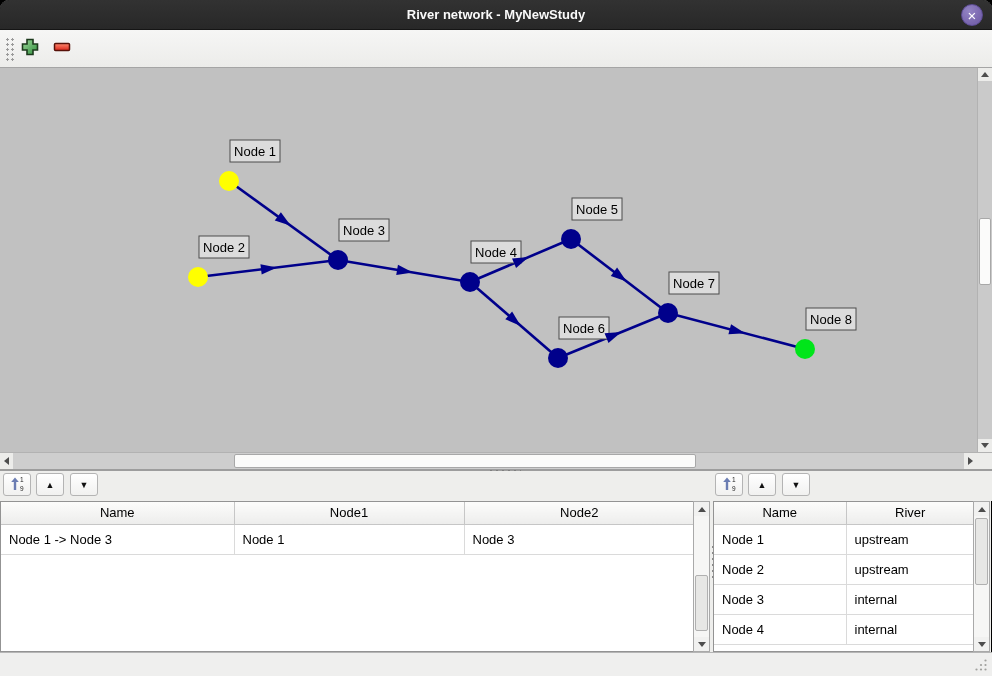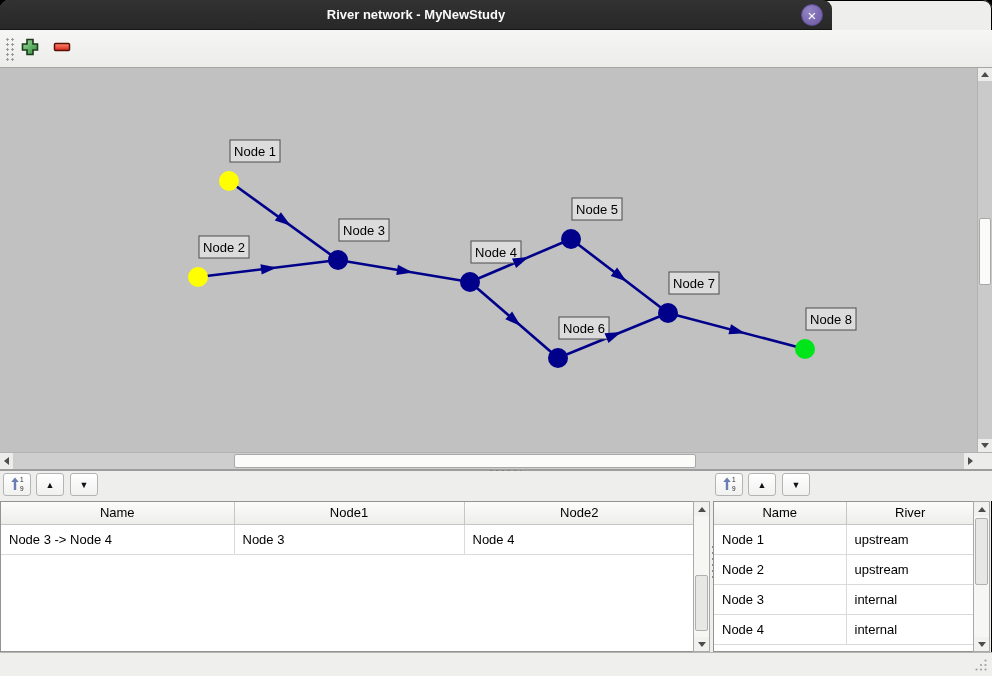--- a/index.html
+++ b/index.html
@@ -4,21 +4,21 @@
 <style>
   html,body{margin:0;padding:0;background:#000;}
   *{box-sizing:border-box;}
   .window{
     position:relative;width:992px;height:676px;overflow:hidden;
     font-family:"Liberation Sans",sans-serif;
     background:#eeeeec;border-radius:9px 9px 0 0;
     box-shadow:inset 0 0 0 1px #000;
   }
   
-  .titlebar{position:absolute;left:0;top:0;width:832px;height:30px;
+  .titlebar{position:absolute;left:0;top:0;width:992px;height:30px;
     background:linear-gradient(#323232,#282828);
     border-radius:9px 9px 0 0;border-bottom:1px solid #151515;}
   .title{position:absolute;left:0;right:0;top:0;height:30px;line-height:30px;
     text-align:center;color:#fafafa;font-size:13px;font-weight:bold;}
   .close-btn{position:absolute;right:9px;top:4px;width:22px;height:22px;border-radius:50%;
     background:radial-gradient(circle at 35% 30%,#9384c4,#7764ad 70%);
     border:1px solid #5d4d94;color:#fff;font-size:15px;line-height:19px;text-align:center;
     padding:0;cursor:pointer;font-family:"Liberation Sans",sans-serif;}
   
   .toolbar{position:absolute;left:0;top:30px;width:992px;height:38px;
@@ -232,23 +232,23 @@
         </colgroup>
       <thead>
           <tr>
             <th>Name</th>
             <th>Node1</th>
             <th>Node2</th>
           </tr>
         </thead>
         <tbody>
           <tr>
-            <td>Node 3 -&gt; Node 4</td>
+            <td>Node 1 -&gt; Node 3</td>
+            <td>Node 1</td>
             <td>Node 3</td>
-            <td>Node 4</td>
           </tr>
         </tbody>
     </table>
   </div>
   <div class="tsb left">
     <div class="sb-btn" style="top:0;">
         <span class="tri up"></span>
       </div>
     <div class="sb-thumb" style="top:73px;height:56px;"></div>
     <div class="sb-btn" style="bottom:0;">

